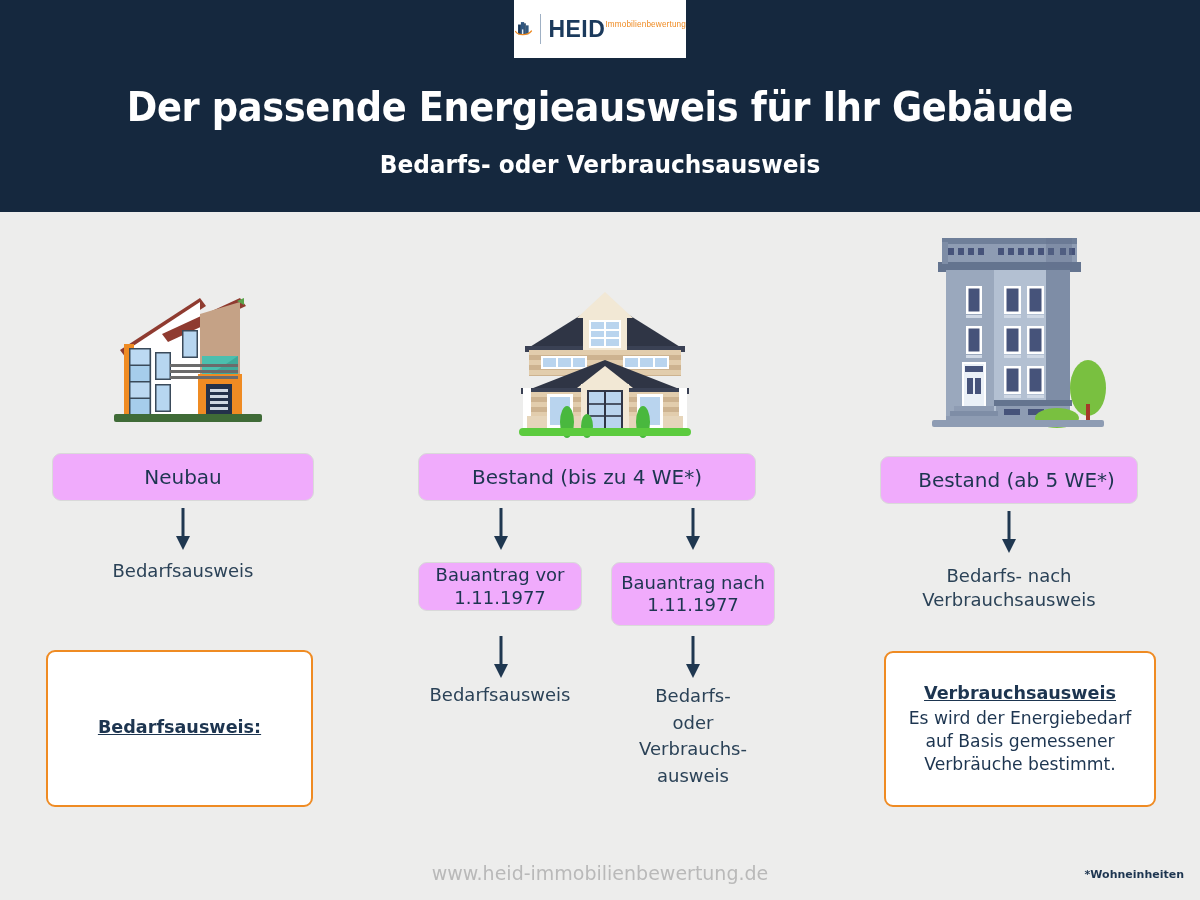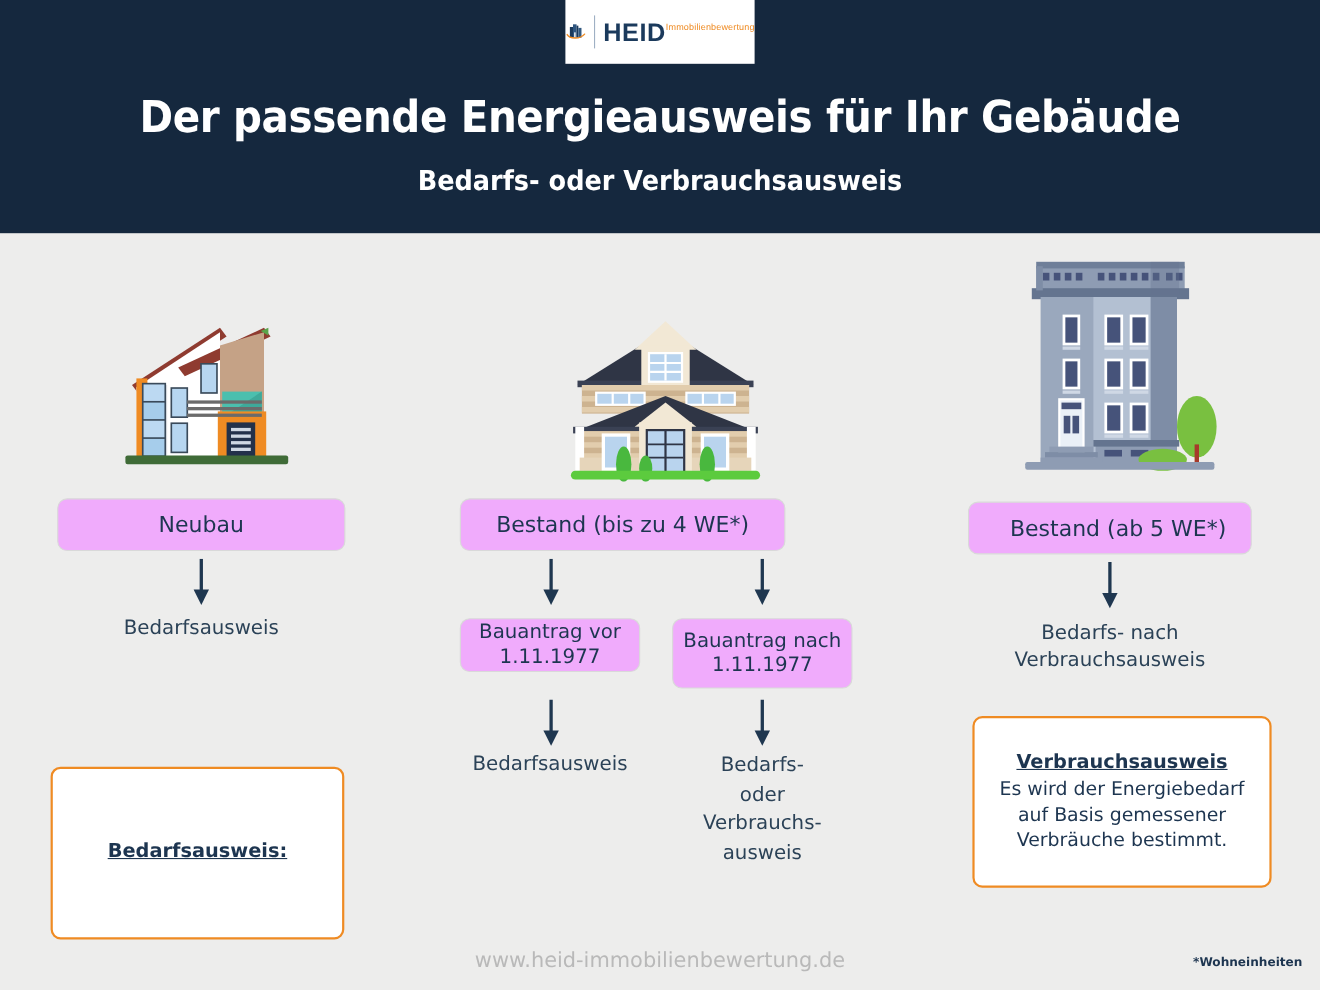--- a/index.html
+++ b/index.html
@@ -149,21 +149,21 @@
     <span>Neubau</span>
   </div>
 
   <svg class="arrow" style="left:168px; top:508px; width:30px; height:44px;" viewBox="0 0 30 44">
     <line x1="15" y1="0" x2="15" y2="30" stroke="#1f3750" stroke-width="3"></line>
     <polygon points="15,42 8,28 22,28" fill="#1f3750"></polygon>
   </svg>
 
   <div class="plain" style="left:52px; top:559px; width:262px;">Bedarfsausweis</div>
 
-  <div class="obox" style="left:46px; top:650px; width:267px; height:157px;margin-top:47px;">
+  <div class="obox" style="left:46px; top:650px; width:267px; height:157px;">
     <div class="ohead">Bedarfsausweis:</div>
   </div>
 
   <svg class="illus" style="left:505px; top:288px; width:200px; height:150px;" viewBox="0 0 200 150">
     <polygon points="100,12 180,62 20,62" fill="#2f3545"></polygon>
     <rect x="20" y="58" width="160" height="6" fill="#3a4154"></rect>
     <polygon points="100,4 128,30 72,30" fill="#f2e8d5"></polygon>
     <rect x="78" y="26" width="44" height="38" fill="#f2e8d5"></rect>
     <rect x="84" y="32" width="32" height="28" fill="#ffffff"></rect>
     <rect x="86" y="34" width="28" height="24" fill="#b9d4ee"></rect>
@@ -201,21 +201,21 @@
     <rect x="42" y="106" width="26" height="34" fill="#ffffff"></rect>
     <rect x="45" y="109" width="20" height="28" fill="#b9d4ee"></rect>
     <rect x="132" y="106" width="26" height="34" fill="#ffffff"></rect>
     <rect x="135" y="109" width="20" height="28" fill="#b9d4ee"></rect>
     <ellipse cx="62" cy="134" rx="7" ry="16" fill="#49b83e"></ellipse>
     <ellipse cx="138" cy="134" rx="7" ry="16" fill="#49b83e"></ellipse>
     <ellipse cx="82" cy="138" rx="6" ry="12" fill="#49b83e"></ellipse>
     <rect x="14" y="140" width="172" height="8" rx="4" fill="#5ccb3e"></rect>
   </svg>
 
-  <div class="wbox" style="left:418px; top:453px; width:296px; height:48px;">
+  <div class="wbox" style="left:418px; top:453px; width:338px; height:48px;">
     <span>Bestand (bis zu 4 WE*)</span>
   </div>
 
   <svg class="arrow" style="left:486px; top:508px; width:30px; height:44px;" viewBox="0 0 30 44">
     <line x1="15" y1="0" x2="15" y2="30" stroke="#1f3750" stroke-width="3"></line>
     <polygon points="15,42 8,28 22,28" fill="#1f3750"></polygon>
   </svg>
   <svg class="arrow" style="left:678px; top:508px; width:30px; height:44px;" viewBox="0 0 30 44">
     <line x1="15" y1="0" x2="15" y2="30" stroke="#1f3750" stroke-width="3"></line>
     <polygon points="15,42 8,28 22,28" fill="#1f3750"></polygon>

